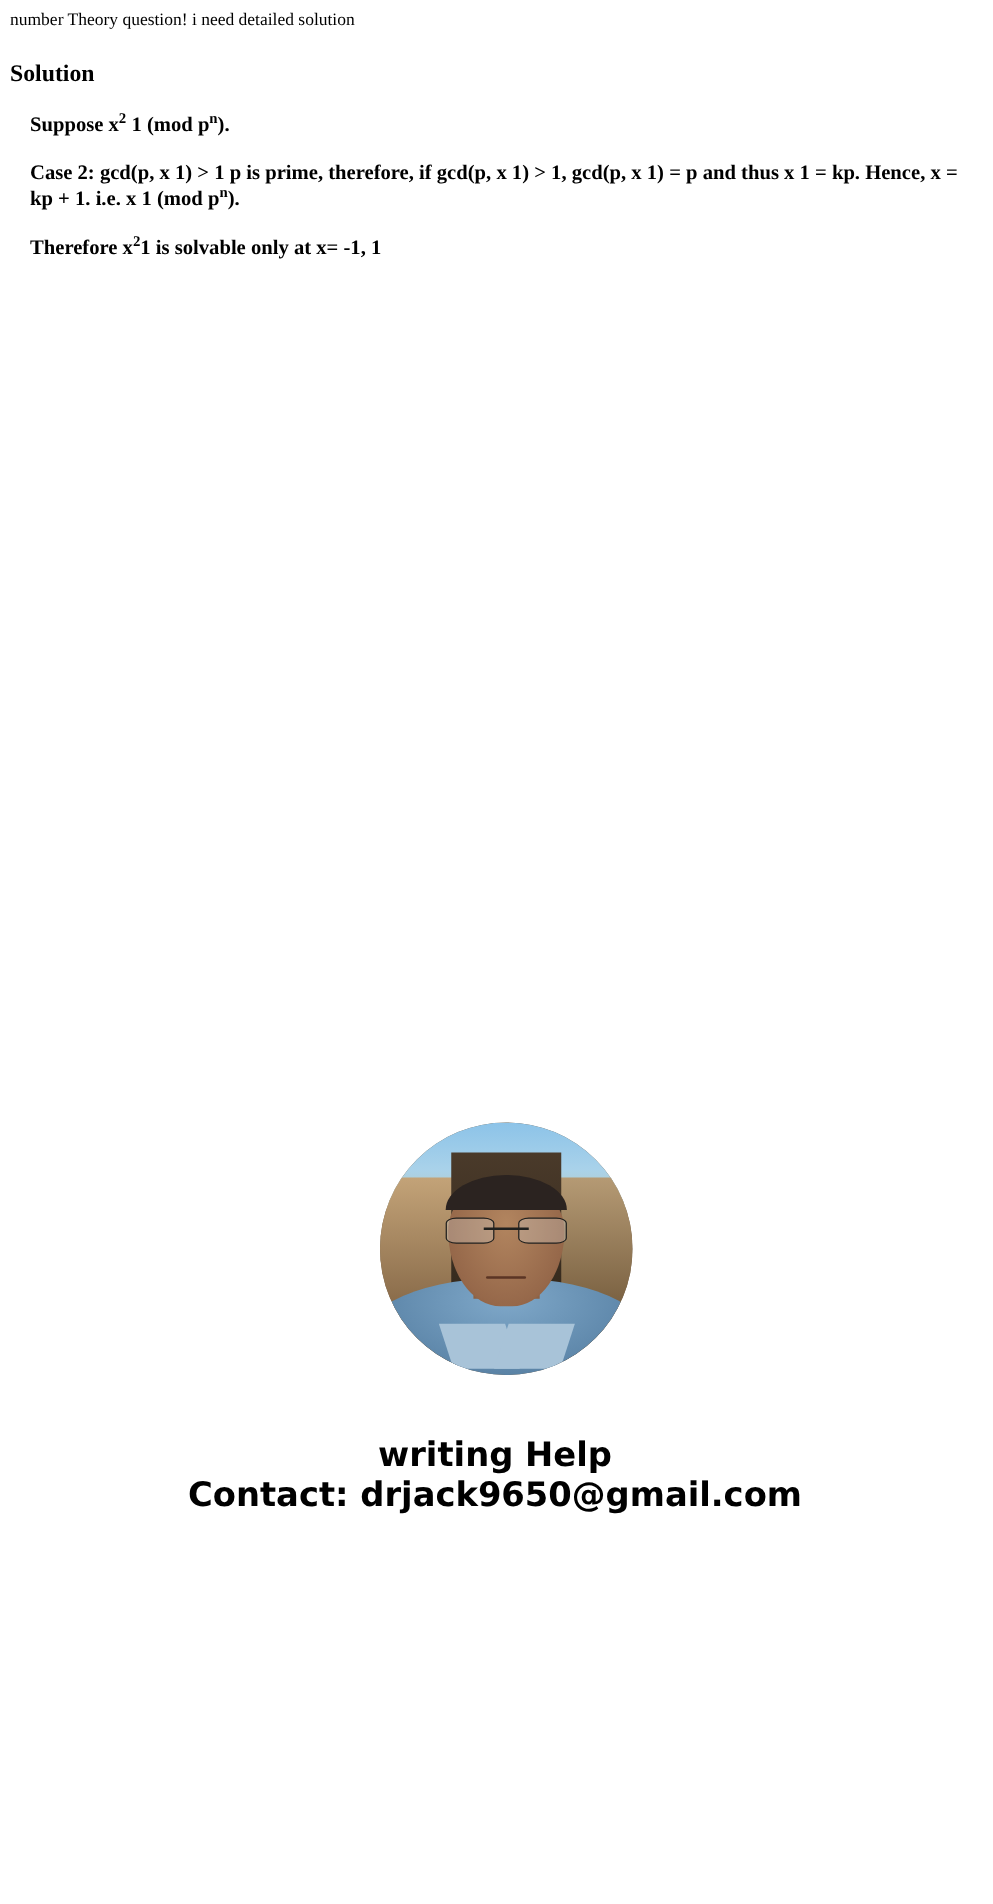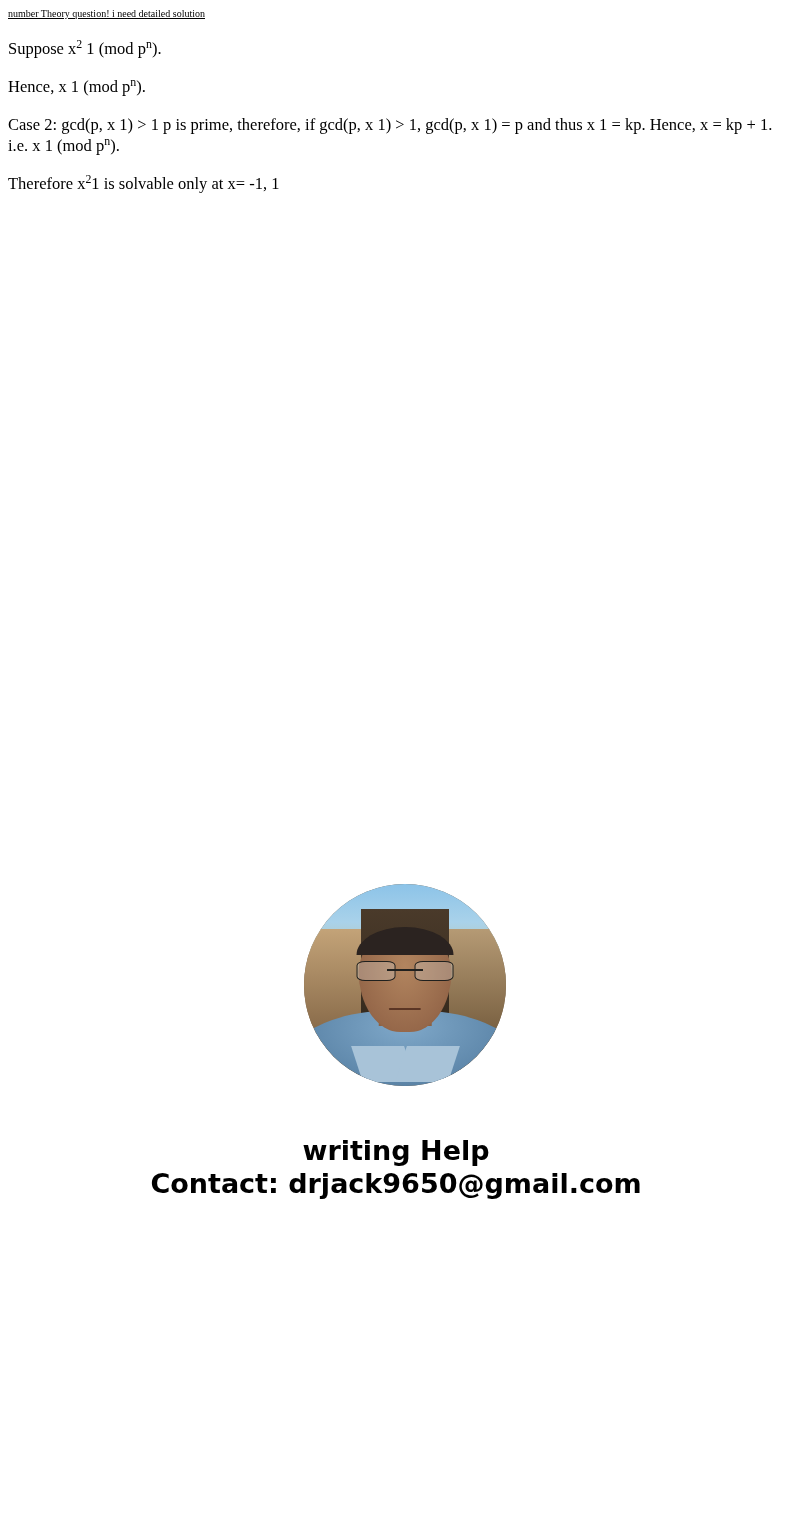--- a/index.html
+++ b/index.html
@@ -15,28 +15,28 @@
     font-size: 16.5px;
     line-height: 1.28;
     position: relative;
   }
   .page {
     padding: 8px 10px 0 8px;
     box-sizing: border-box;
     width: 794px;
   }
   .qtitle {
-    font-size: 10px;
+    font-size: 14px;
     margin: 0 0 0 0;
     padding: 0;
-    text-decoration: underline;
   }
   p.para {
-    margin: 17px 0 0 0;
-    padding: 0;
+    margin: 17px 0 0 16px;
+    padding: 0;
+    font-weight: bold;
   }
   p.problem {
     margin: 18px 0 0 0;
     line-height: 1.3;
   }
   h2.solution {
     font-family: "Liberation Serif", serif;
     font-size: 19px;
     font-weight: bold;
     margin: 22px 0 0 0;
@@ -200,32 +200,30 @@
   }
 </style>
 </head>
 <body>
 
 <div class="page">
 
   <p class="qtitle">number Theory question! i need detailed solution</p>
 
 
+  <h2 class="solution">Solution</h2>
 
   <p class="para">
     <span>Suppose x</span><sup>2</sup><span> 1 (mod p</span><sup>n</sup><span>).</span>
   </p>
 
 
 
 
 
-  <p class="para">
-    <span>Hence, x 1 (mod p</span><sup>n</sup><span>).</span>
-  </p>
 
   <p class="para">
     <span>Case 2: gcd(p, x 1) &gt; 1 p is prime, therefore, if gcd(p, x 1) &gt; 1, gcd(p, x 1) = p and thus x 1 = kp. Hence, x = kp + 1. i.e. x 1 (mod p</span><sup>n</sup><span>).</span>
   </p>
 
   <p class="para">
     <span>Therefore x</span><sup>2</sup><span>1 is solvable only at x= -1, 1</span>
   </p>
 
   <div class="spacer-block"></div>

